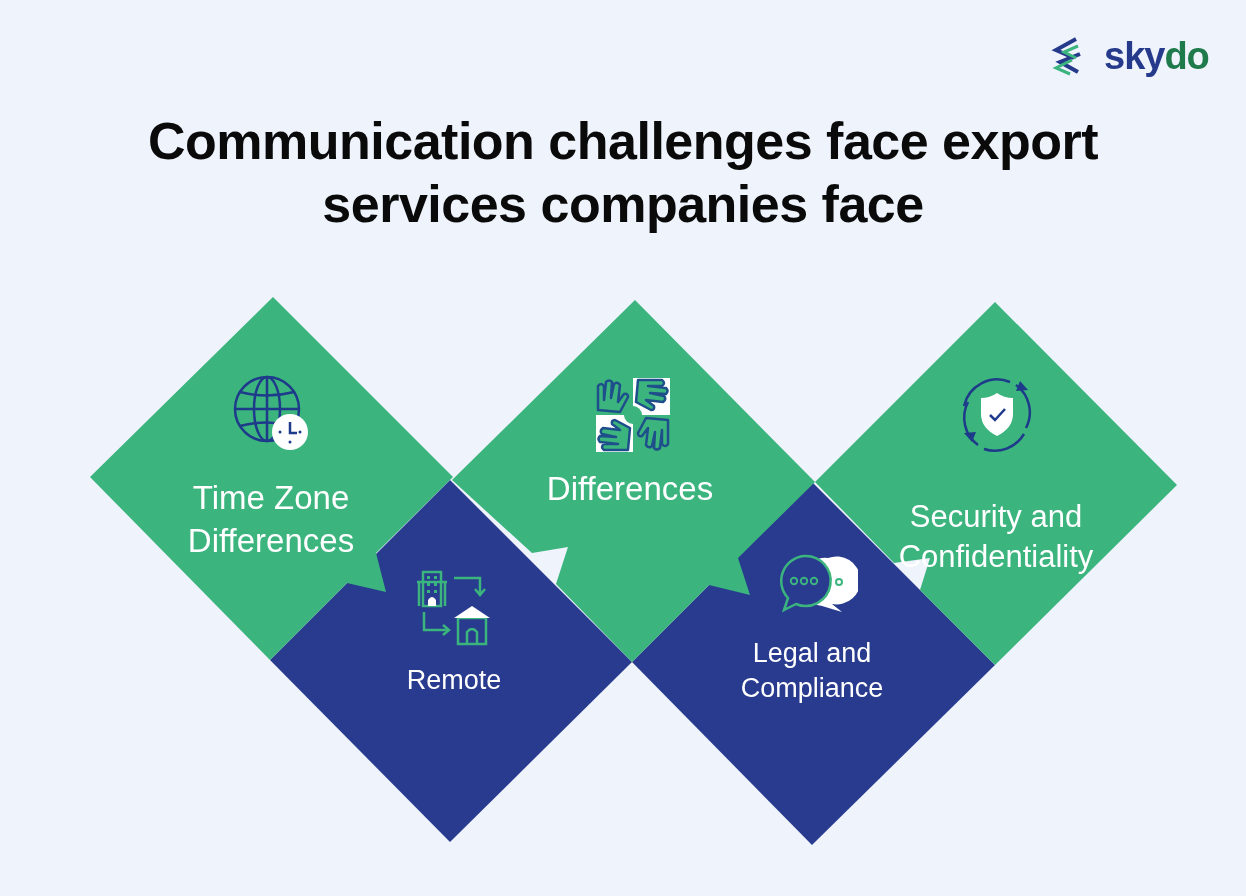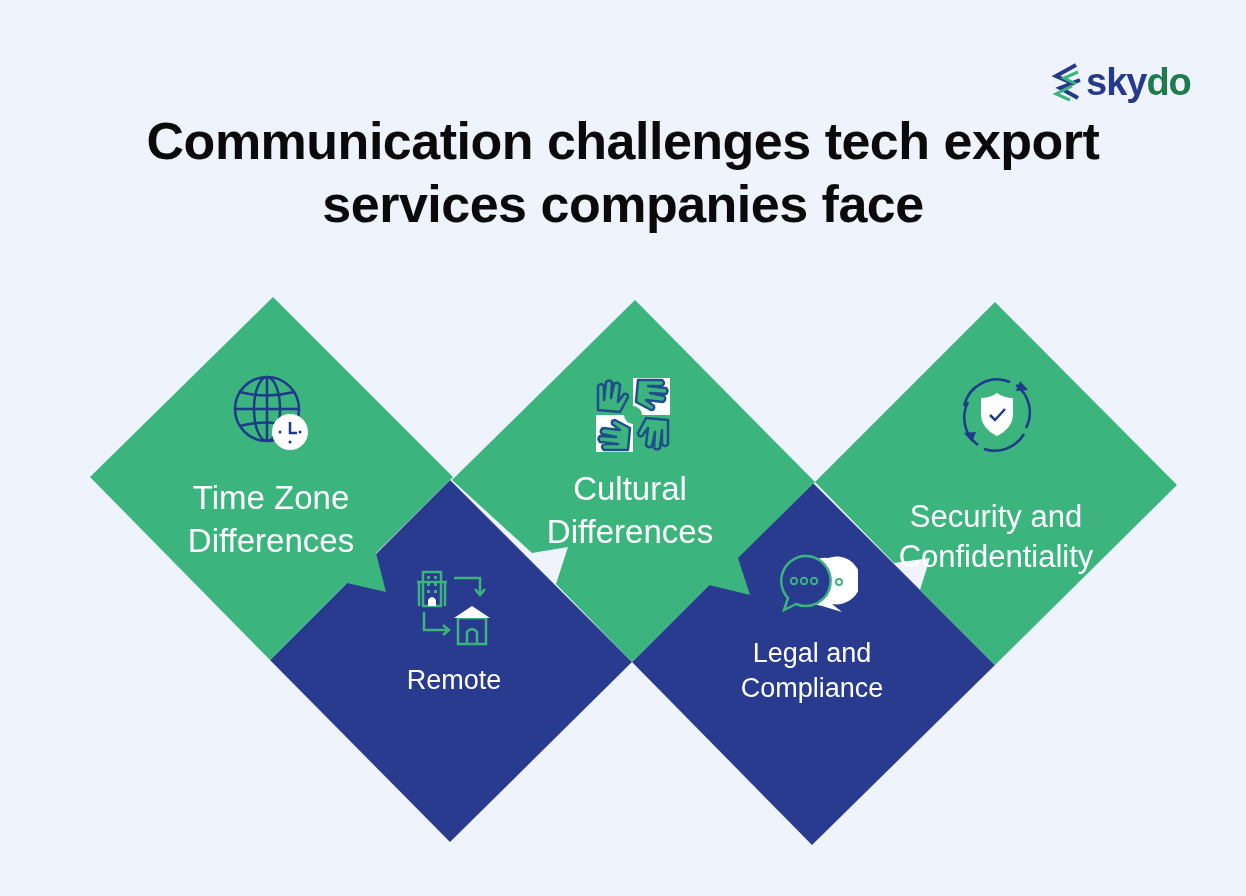--- a/index.html
+++ b/index.html
@@ -4,21 +4,21 @@
 <style>
   html, body { margin: 0; padding: 0; }
   body {
     width: 1246px; height: 896px; overflow: hidden;
     background: #eef3fc;
     font-family: "Liberation Sans", "DejaVu Sans", sans-serif;
     position: relative;
   }
   .logo {
     position: absolute; left: 1050px; top: 36px;
-    display: flex; align-items: center; gap: 2px; margin-top: 26px;
+    display: flex; align-items: center; gap: 20px;
   }
   .logo-text {
     font-size: 38px; font-weight: bold; letter-spacing: -1px;
     line-height: 1;
   }
   .logo-text .sky { color: #263a8c; }
   .logo-text .do { color: #1f7a4c; }
   .title {
     position: absolute; left: 0; top: 110px; width: 1246px;
     text-align: center; color: #0a0a0a;
@@ -40,21 +40,21 @@
   <svg width="34" height="40" viewBox="0 0 34 40">
     <polyline points="26,3 6,14 24,22" fill="none" stroke="#263a8c" stroke-width="4" stroke-linejoin="miter"></polyline>
     <polyline points="30,18 10,26 28,36" fill="none" stroke="#263a8c" stroke-width="4"></polyline>
     <polyline points="28,10 14,16 26,22" fill="none" stroke="#3bb47e" stroke-width="3"></polyline>
     <polyline points="22,24 6,32 20,38" fill="none" stroke="#3bb47e" stroke-width="3"></polyline>
   </svg>
   <div class="logo-text"><span class="sky">sky</span><span class="do">do</span></div>
 </div>
 
 <div class="title">
-  <div>Communication challenges tech export</div>
+  <div>Communication challenges face export</div>
   <div>services companies face</div>
 </div>
 
 <svg class="shapes" width="1246" height="896" viewBox="0 0 1246 896">
 
   <polygon fill="#283b8e" points="450,480 632,662 450,842 270,660"></polygon>
 
   <polygon fill="#283b8e" points="812,482 995,665 812,845 632,662"></polygon>
 
   <polygon fill="#3bb47e" points="273,297 453,477 376,553 386,592 347,583 270,660 90,477"></polygon>
@@ -143,21 +143,20 @@
 <div class="label" style="left:271px;top:476px;font-size:33px;line-height:43px">
   <div>Time Zone</div>
   <div>Differences</div>
 </div>
 
 <div class="label" style="left:454px;top:659px;font-size:27px;line-height:43px">
   <div>Remote</div>
 </div>
 
 <div class="label" style="left:630px;top:467px;font-size:33px;line-height:43px">
-  <div>Cultural</div>
   <div>Differences</div>
 </div>
 
 <div class="label" style="left:812px;top:636px;font-size:27px;line-height:35px">
   <div>Legal and</div>
   <div>Compliance</div>
 </div>
 
 <div class="label" style="left:996px;top:497px;font-size:31px;line-height:40px">
   <div>Security and</div>

